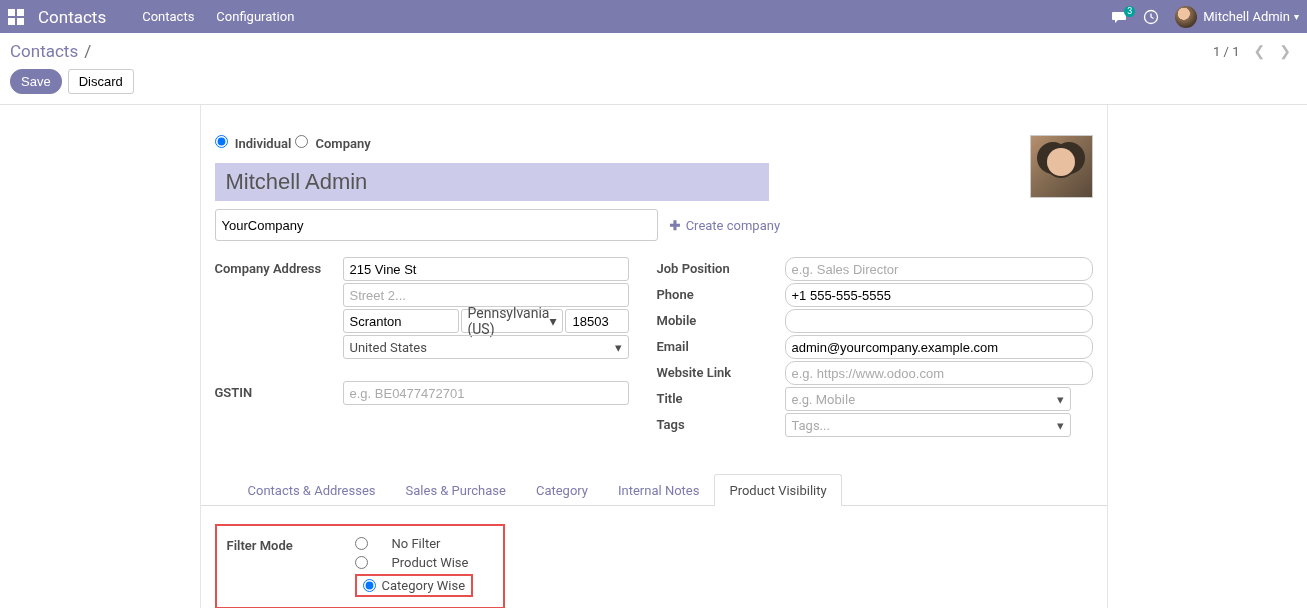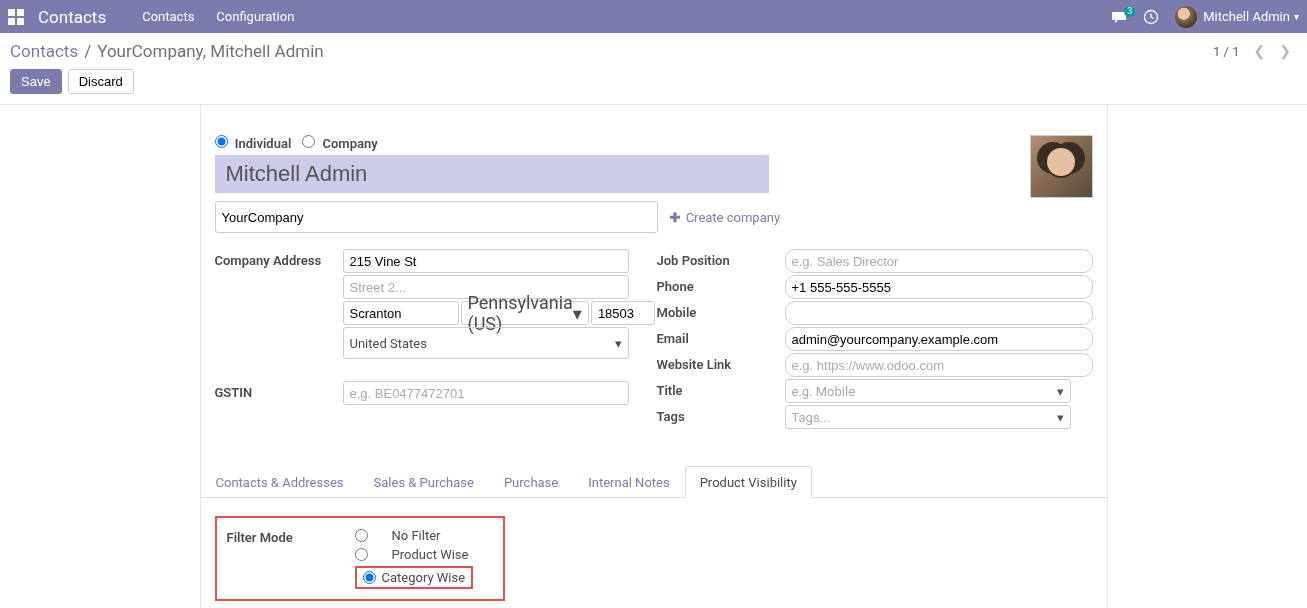--- a/index.html
+++ b/index.html
@@ -21,28 +21,28 @@
     .breadcrumb-bar { display: flex; align-items: center; padding: 8px 16px 4px 10px; }
     .breadcrumb-bar a { color: #7c7bad; text-decoration: none; font-size: 17px; }
     .breadcrumb-bar .sep { margin: 0 6px; color: #717171; font-size: 17px; }
     .breadcrumb-bar .current { color: #717171; font-size: 17px; }
     .breadcrumb-bar .spacer { flex: 1; }
     .pager { display: flex; align-items: center; gap: 14px; color: #666; }
     .pager .arrow { color: #b8b8b8; cursor: pointer; font-size: 14px; }
     
     .button-bar { padding: 4px 10px 10px; display: flex; gap: 6px; border-bottom: 1px solid #e2e2e0; }
     .btn { padding: 4px 10px; font-size: 13px; border: 1px solid #ccc; background: #fff; border-radius: 3px; cursor: pointer; }
-    .btn-prim { background: #7c7bad; border-color: #7c7bad; color: #fff; }
+    .btn-prim { background: #7c7bad; border-color: #7c7bad; color: #fff; border-radius: 12px; }
     
     .sheet-wrap { display: flex; justify-content: center; padding-top: 0; }
     .sheet { width: 908px; background: #fff; border: 1px solid #e5e5e5; border-top: none; position: relative; padding-top: 30px; }
     
     .inner { padding: 0 14px 14px; }
     
-    .type-row { display: flex; align-items: center; gap: 11px; margin-bottom: 4px; }
+    .type-row { display: flex; align-items: center; gap: 4px; margin-bottom: 12px; }
     .type-row label { font-weight: 600; cursor: pointer; }
     .type-row input { margin-right: 4px; }
     
     .name-input { width: 554px; height: 38px; background: #ccccea; border: 1px solid #ccccea; padding: 2px 10px; font-size: 22px; color: #555; }
     
     .company-row { display: flex; align-items: center; gap: 12px; margin-top: 8px; }
     .company-input { width: 443px; height: 32px; border: 1px solid #ccc; border-radius: 3px; padding: 6px 6px; font-size: 13px; }
     .create-company { color: #7c7bad; cursor: pointer; font-size: 13px; }
     .create-company .plus { font-weight: bold; margin-right: 2px; }
     
@@ -52,27 +52,27 @@
     .cols { display: flex; gap: 20px; margin-top: 16px; }
     .col { flex: 1; }
     .frow { display: flex; align-items: flex-start; margin-bottom: 2px; }
     .flabel { width: 128px; font-weight: 600; padding-top: 4px; font-size: 13px; }
     .fcontrols { flex: 1; display: flex; flex-direction: column; gap: 2px; }
     .finput { height: 24px; border: 1px solid #ccc; border-radius: 3px; padding: 2px 6px; font-size: 13px; width: 100%; }
     .finput::placeholder { color: #aaa; }
     .addr-stack { width: 286px; display: flex; flex-direction: column; gap: 2px; }
     .addr-row3 { display: flex; gap: 2px; }
     .addr-row3 .city { flex: 0 0 116px; }
-    .addr-row3 .state { flex: 1; display: flex; align-items: center; border: 1px solid #ccc; border-radius: 3px; padding: 0 6px; font-size: 18px; height: 24px; justify-content: space-between; }
+    .addr-row3 .state { flex: 1; display: flex; align-items: center; border: 1px solid #ccc; border-radius: 3px; padding: 0 6px; font-size: 14px; height: 24px; justify-content: space-between; }
     .addr-row3 .zip { flex: 0 0 64px; }
-    .country { display: flex; align-items: center; justify-content: space-between; border: 1px solid #ccc; border-radius: 3px; padding: 0 6px; height: 32px; font-size: 13px; }
+    .country { display: flex; align-items: center; justify-content: space-between; border: 1px solid #ccc; border-radius: 3px; padding: 0 6px; height: 24px; font-size: 13px; }
     .col-right .finput { width: 308px; border-radius: 10px; }
     .select-like { display: flex; align-items: center; justify-content: space-between; border: 1px solid #ccc; border-radius: 3px; padding: 0 6px; height: 24px; font-size: 13px; color: #aaa; width: 286px; }
     
-    .tabs { display: flex; border-bottom: 1px solid #ddd; margin-top: 20px; padding-left: 0; }
+    .tabs { display: flex; border-bottom: 1px solid #ddd; margin-top: 20px; padding-left: 32px; }
     .tab { padding: 8px 14px; color: #7c7bad; cursor: pointer; border: 1px solid transparent; border-bottom: none; position: relative; top: 1px; font-size: 13px; }
     .tab.active { color: #4c4c4c; border-color: #ddd; background: #fff; border-radius: 3px 3px 0 0; }
     
     .tab-body { padding: 14px; }
     
     .hl-box1 { border: 2px solid #e85050; padding: 10px; margin: 4px 0 10px; width: 290px; position: relative; }
     .fm-row { display: flex; }
     .fm-label { width: 128px; font-weight: 600; padding-top: 2px; }
     .fm-opts { display: flex; flex-direction: column; gap: 4px; }
     .fm-opts label { display: flex; align-items: center; gap: 24px; cursor: pointer; }
@@ -111,21 +111,20 @@
   <div class="user">
     <div class="avatar"></div>
     <span>Mitchell Admin</span>
     <span class="caret">▾</span>
   </div>
 </div>
 
 <div class="breadcrumb-bar">
   <a href="#">Contacts</a>
   <span class="sep">/</span>
-  <span class="current">YourCompany, Mitchell Admin</span>
   <div class="spacer"></div>
   <div class="pager">
     <span>1 / 1</span>
     <span class="arrow">❮</span>
     <span class="arrow">❯</span>
   </div>
 </div>
 
 <div class="button-bar">
   <button class="btn btn-prim">Save</button>
@@ -226,21 +225,21 @@
               <span style="color:#555;">▾</span>
             </div>
           </div>
         </div>
       </div>
     </div>
 
     <div class="tabs">
       <div class="tab">Contacts &amp; Addresses</div>
       <div class="tab">Sales &amp; Purchase</div>
-      <div class="tab">Purchase</div>
+      <div class="tab">Category</div>
       <div class="tab">Internal Notes</div>
       <div class="tab active">Product Visibility</div>
     </div>
 
     <div class="tab-body">
       <div class="hl-box1">
         <div class="fm-row">
           <div class="fm-label">Filter Mode</div>
           <div class="fm-opts">
             <label>

